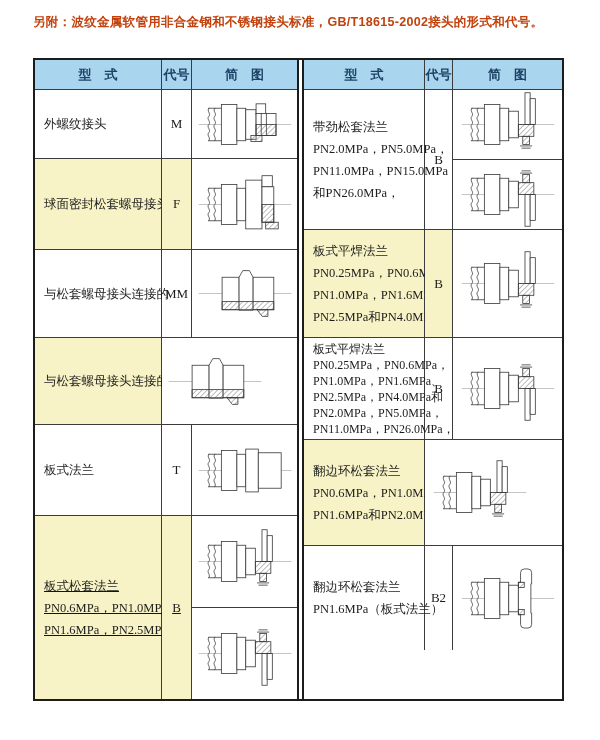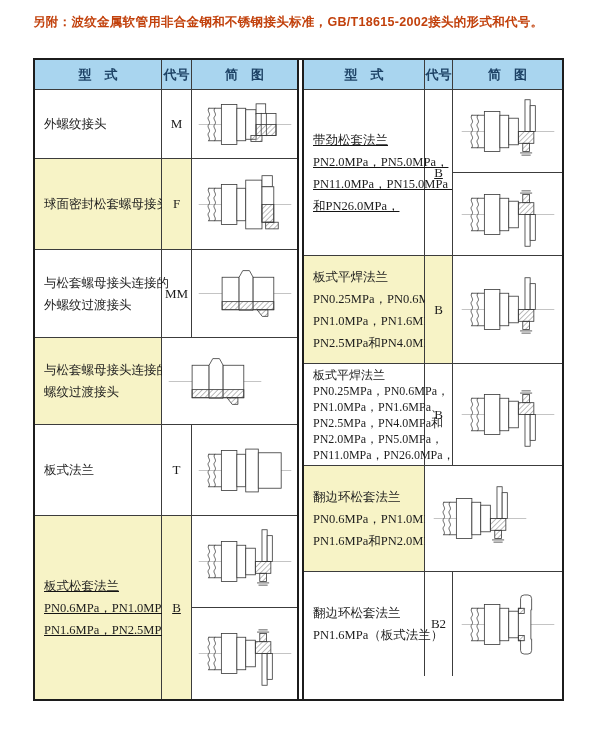--- a/index.html
+++ b/index.html
@@ -99,21 +99,20 @@
                   <rect x="88" y="48" width="16" height="24" fill="url(#hatch2)"></rect>
                   <rect x="93" y="72" width="17" height="9" fill="url(#hatch2)"></rect>
                 </g>
               </svg>
             </div>
           </div>
         </div>
         <div class="trow" style="height: 88px;">
           <div class="cell tcell c0">
             <div class="tline">与松套螺母接头连接的</div>
-            <div class="tline">外螺纹过渡接头</div>
           </div>
           <div class="cell ccell c1">MM</div>
           <div class="cell dcell c2">
             <div class="dwrap">
               <svg width="96" height="71" viewBox="0 0 130 96" xmlns="http://www.w3.org/2000/svg">
                 <defs>
                   <pattern id="hatch3" width="5" height="5" patternUnits="userSpaceOnUse" patternTransform="rotate(45)">
                     <line x1="0" y1="0" x2="0" y2="5" stroke="#555" stroke-width="1.1"></line>
                   </pattern>
                 </defs>
@@ -125,21 +124,20 @@
                   <rect x="34" y="59" width="70" height="11" fill="url(#hatch3)"></rect>
                   <path d="M82,70 h14 v9 h-7 z" fill="url(#hatch3)"></path>
                 </g>
               </svg>
             </div>
           </div>
         </div>
         <div class="trow" style="height: 87px;">
           <div class="cell tcell c0 hl">
             <div class="tline">与松套螺母接头连接的内</div>
-            <div class="tline">螺纹过渡接头</div>
           </div>
           <div class="cell dcell c2">
             <div class="dwrap">
               <svg width="96" height="71" viewBox="0 0 130 96" xmlns="http://www.w3.org/2000/svg">
                 <defs>
                   <pattern id="hatch4" width="5" height="5" patternUnits="userSpaceOnUse" patternTransform="rotate(45)">
                     <line x1="0" y1="0" x2="0" y2="5" stroke="#555" stroke-width="1.1"></line>
                   </pattern>
                 </defs>
                 <g stroke="#3a3a3a" stroke-width="1.1" fill="none" stroke-linecap="square">
@@ -243,21 +241,21 @@
           </div>
         </div>
       </div>
     <div class="vgap"></div>
     <div class="half right" id="half-right">
         <div class="trow thead">
           <div class="cell hcell c0">型　式</div>
           <div class="cell hcell c1">代号</div>
           <div class="cell hcell c2">简　图</div>
         </div>
-        <div class="trow" style="height: 166px; text-decoration: underline;">
+        <div class="trow" style="height: 140px;">
           <div class="cell tcell c0">
             <div class="tline">带劲松套法兰</div>
             <div class="tline">PN2.0MPa，PN5.0MPa，</div>
             <div class="tline">PN11.0MPa，PN15.0MPa，</div>
             <div class="tline">和PN26.0MPa，</div>
           </div>
           <div class="cell ccell c1">B</div>
           <div class="cell dcell c2">
             <div class="dwrap">
               <svg width="96" height="71" viewBox="0 0 130 96" xmlns="http://www.w3.org/2000/svg">

